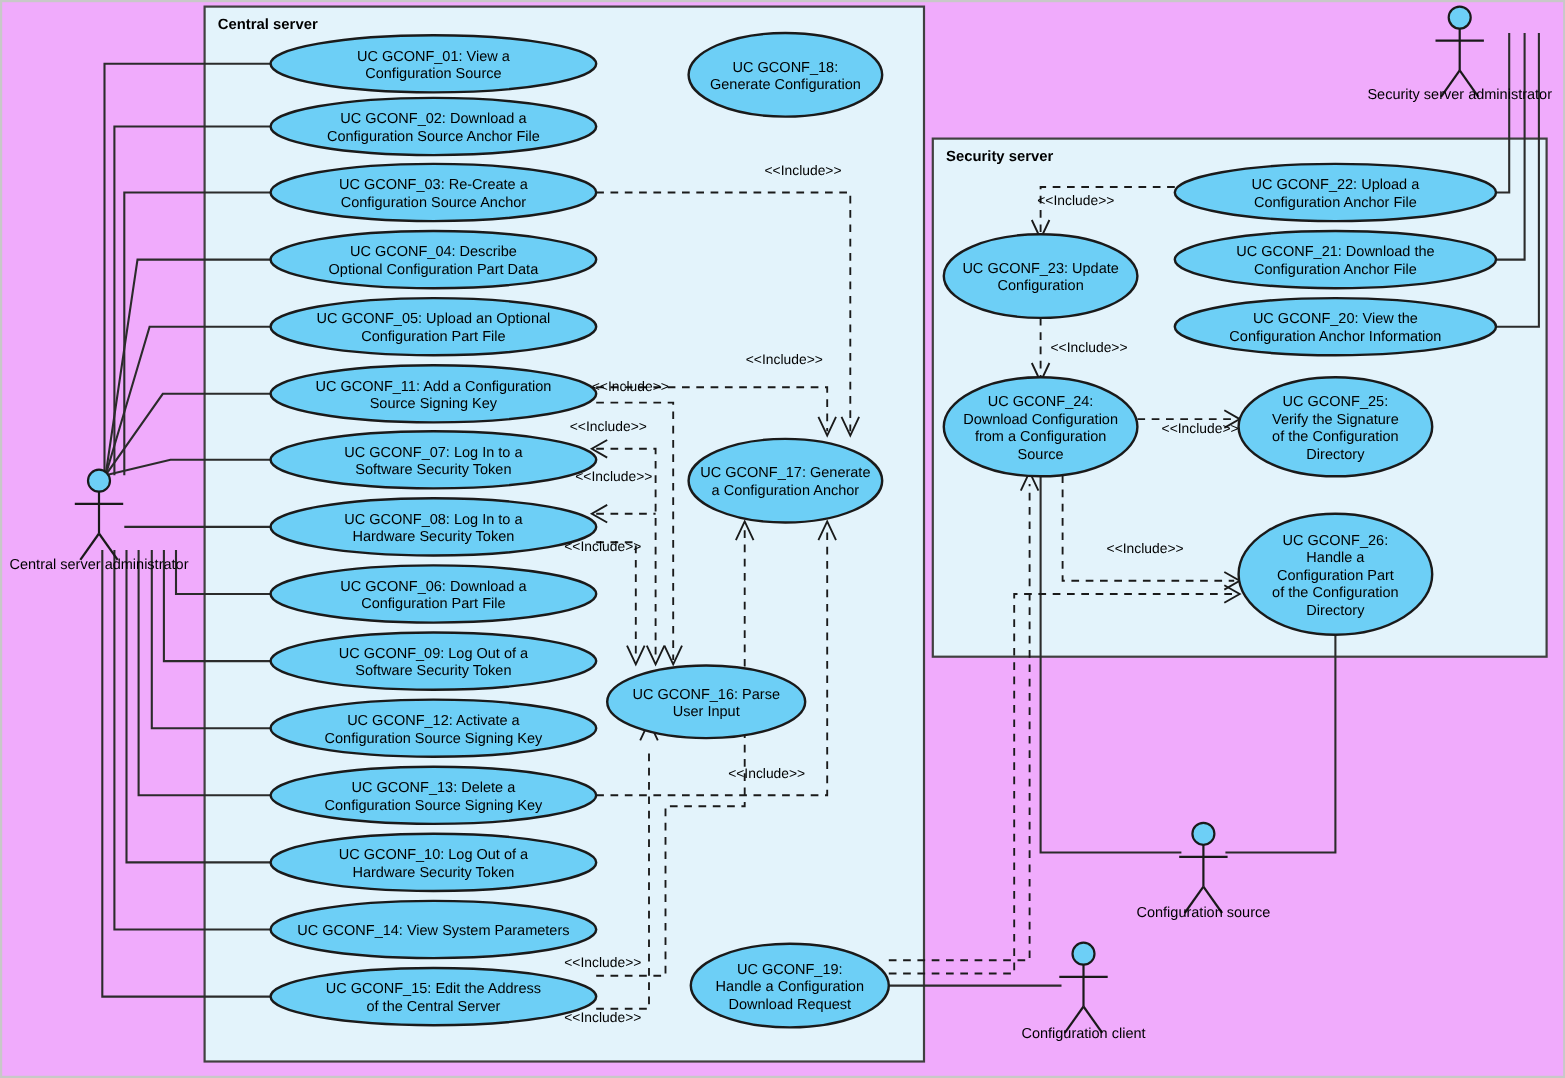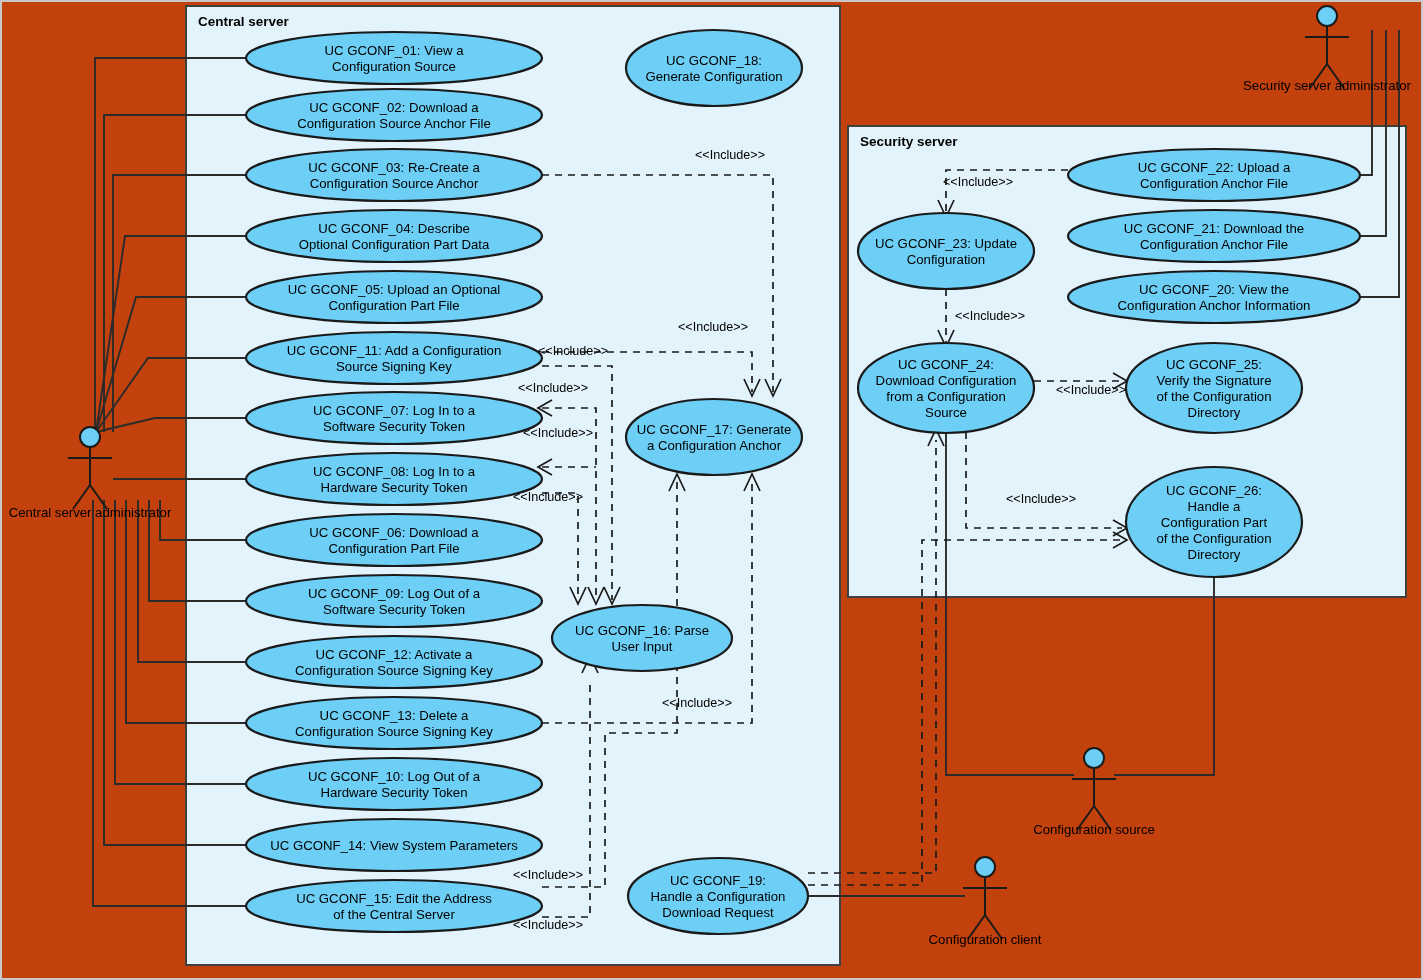--- a/index.html
+++ b/index.html
@@ -4,21 +4,21 @@
 <style>
   html, body {
     margin: 0;
     padding: 0;
     background: #ffffff;
   }
   #root {
     position: relative;
     width: 1423px;
     height: 980px;
-    background: #c2410c;
+    background: #f0abfc;
     font-family: "Liberation Sans", sans-serif;
     overflow: hidden;
   }
   svg#diagram {
     display: block;
     width: 1423px;
     height: 980px;
   }
   .pkg-rect {
     fill: #e3f3fb;

